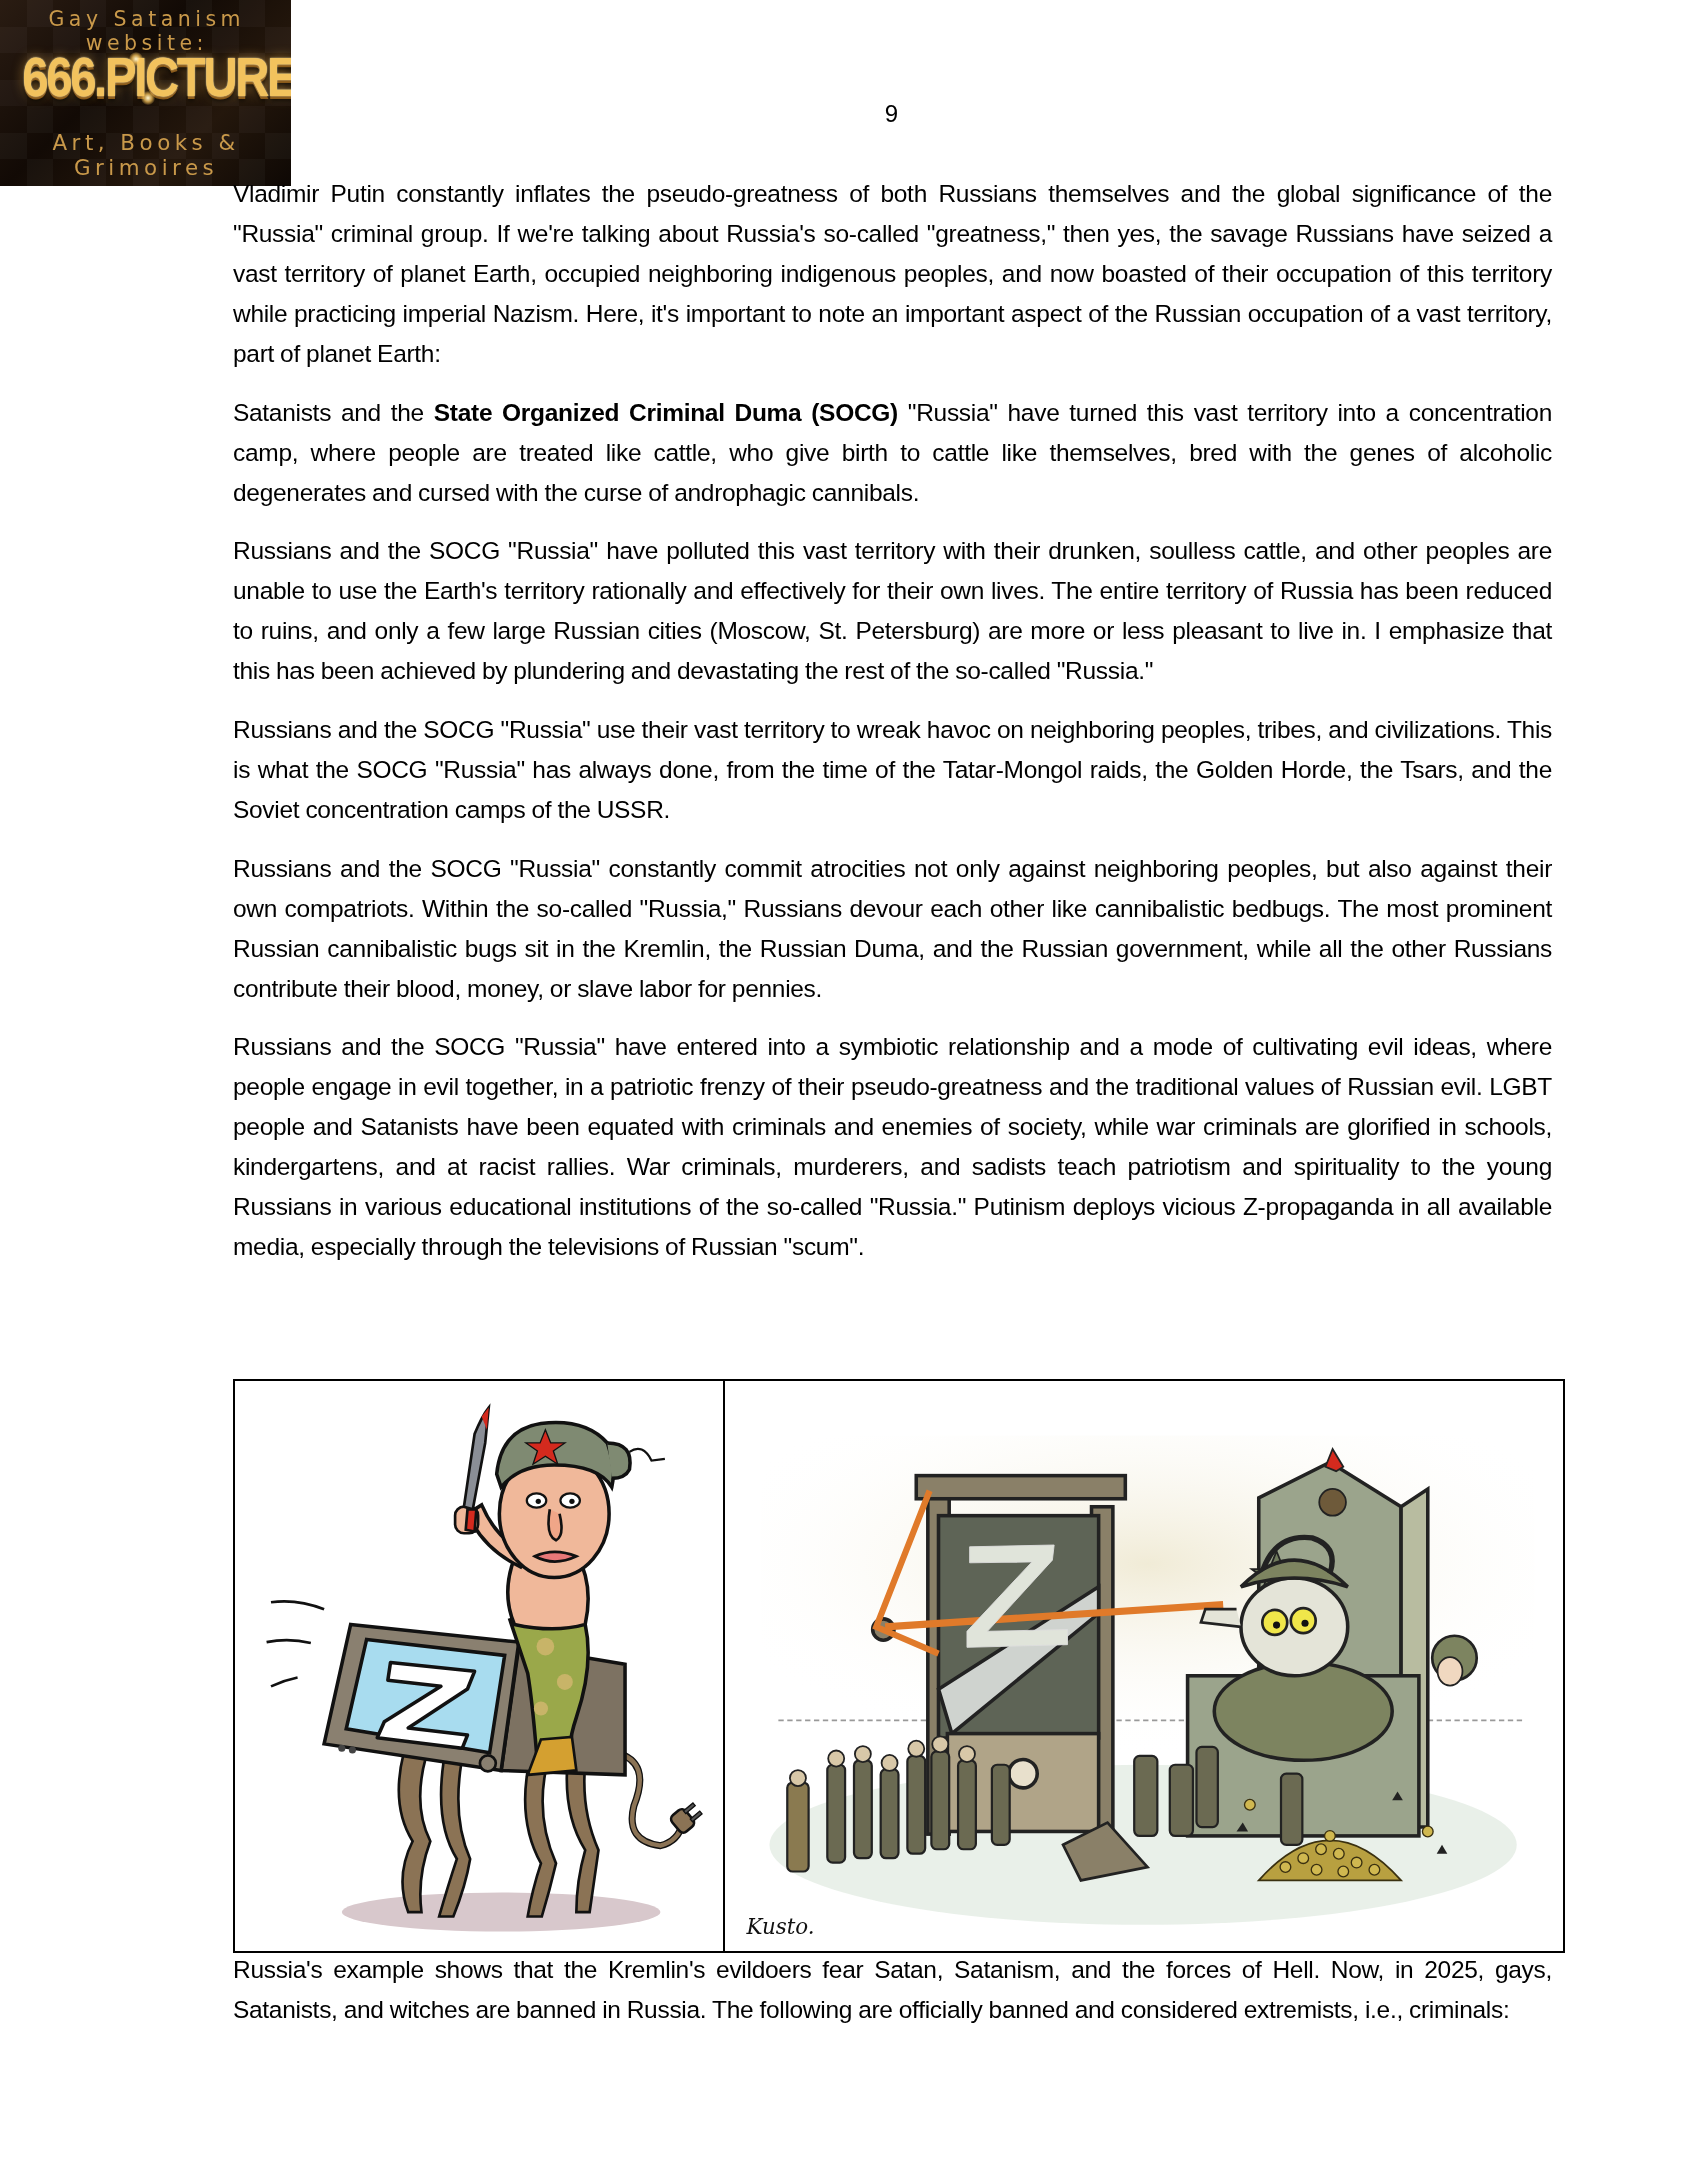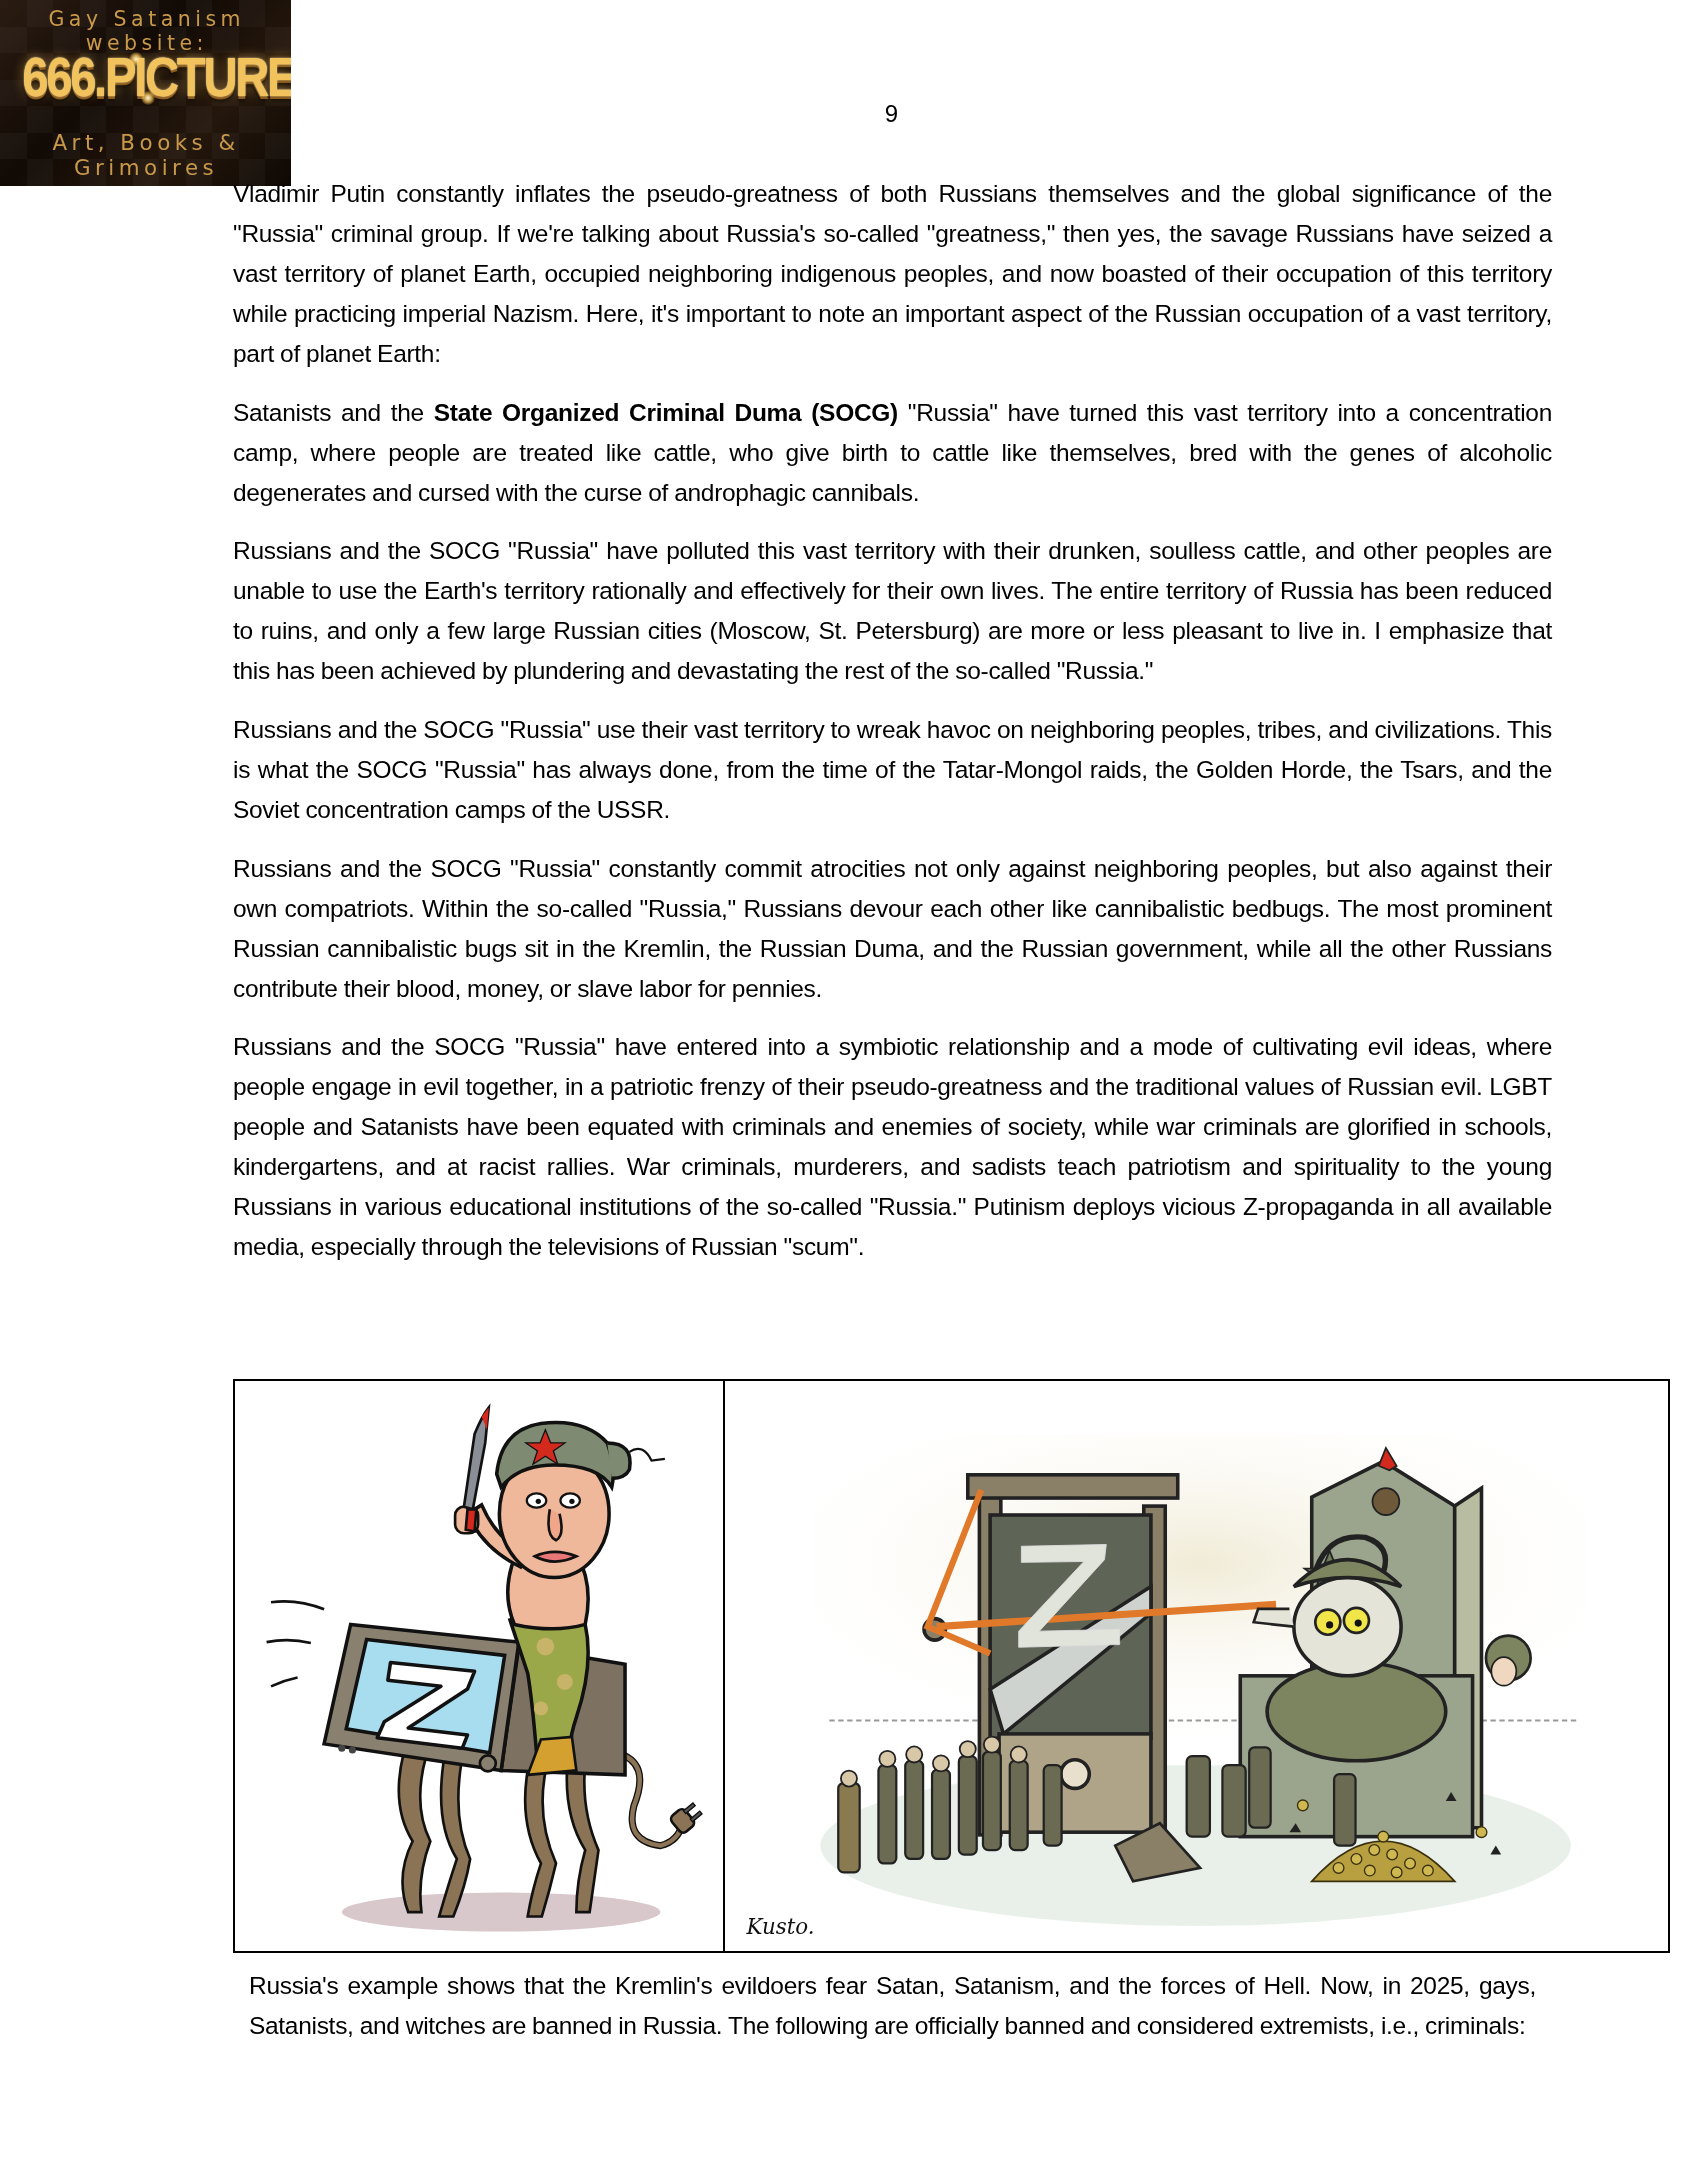--- a/index.html
+++ b/index.html
@@ -27,32 +27,32 @@
           background: radial-gradient(circle, #fff6d0 0%, rgba(255,200,90,0.7) 40%, rgba(255,160,40,0) 75%); }
 
   .page-number { position: absolute; left: 878px; top: 100px; width: 27px; text-align: center;
           font-size: 24px; }
 
   .body-text { position: absolute; left: 233px; width: 1319px; font-size: 24.5px; line-height: 40px;
           text-align: justify; letter-spacing: -0.3px; word-spacing: -0.4px; }
   .body-text p { margin: 0 0 18.7px 0; }
   .body-text b { font-weight: bold; }
 
-  .figure-table { position: absolute; left: 233px; top: 1379px; width: 1437px; height: 574px;
+  .figure-table { position: absolute; left: 233px; top: 1379px; width: 1332px; height: 574px;
           border: 2.7px solid #000; box-sizing: border-box; display: flex; background: #fff; }
   .figure-cell { position: relative; height: 100%; box-sizing: border-box; overflow: hidden; }
   .figure-cell.left { width: 490px; border-right: 2.7px solid #000; }
   .figure-cell.right { flex: 1; }
   .figure-cell svg { position: absolute; left: 0; top: 0; width: 100%; height: 100%; }
   .signature { position: absolute; left: 21.4px; bottom: 12.5px; font-family: "DejaVu Serif", serif;
           font-style: italic; font-size: 21.4px; color: #111; }
 
   .caption-text { position: absolute; left: 233px; top: 1950px; width: 1319px; font-size: 24.5px;
           line-height: 40px; text-align: justify; letter-spacing: -0.3px; word-spacing: -0.4px; }
-  .caption-text p { margin: 16px; }
+  .caption-text p { margin: 0; }
 </style>
 </head>
 <body>
 
 <div class="logo">
   <div class="diamonds"></div>
   <div class="top">Gay Satanism website:</div>
   <div class="main">666.PICTURES</div>
   <span class="glow" style="left:129px;top:52px;"></span>
   <span class="glow" style="left:141px;top:91px;"></span>

